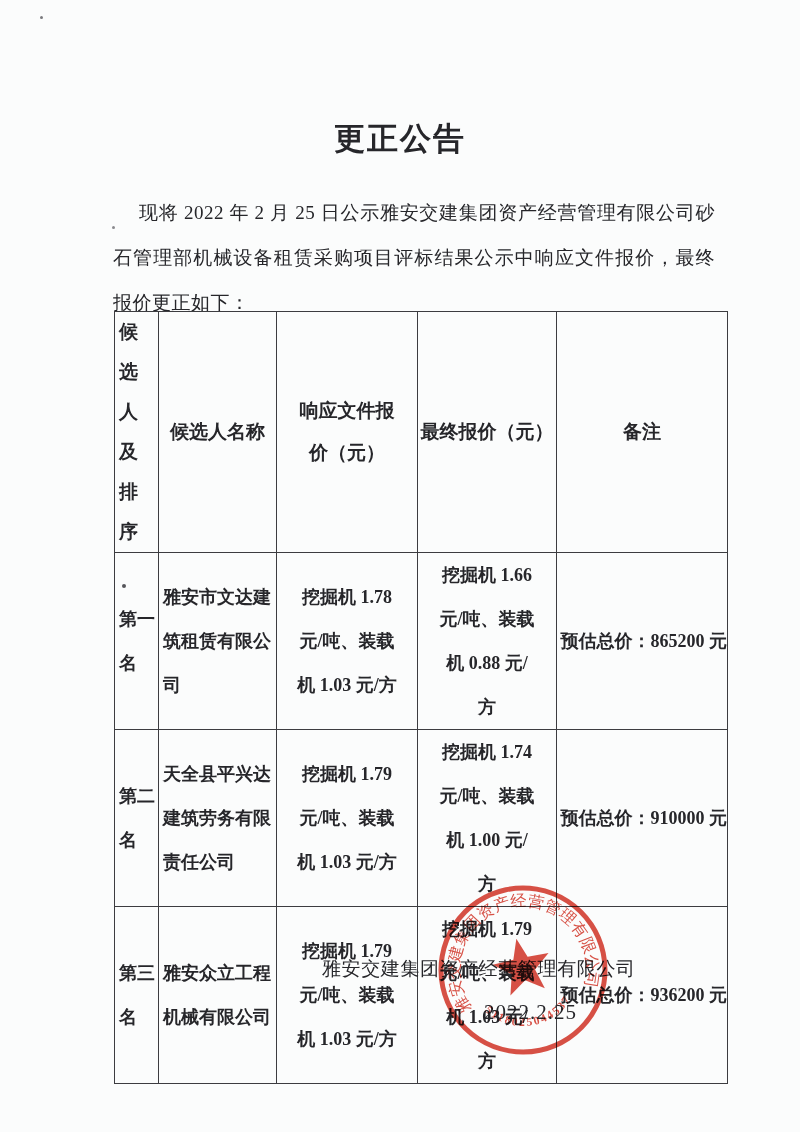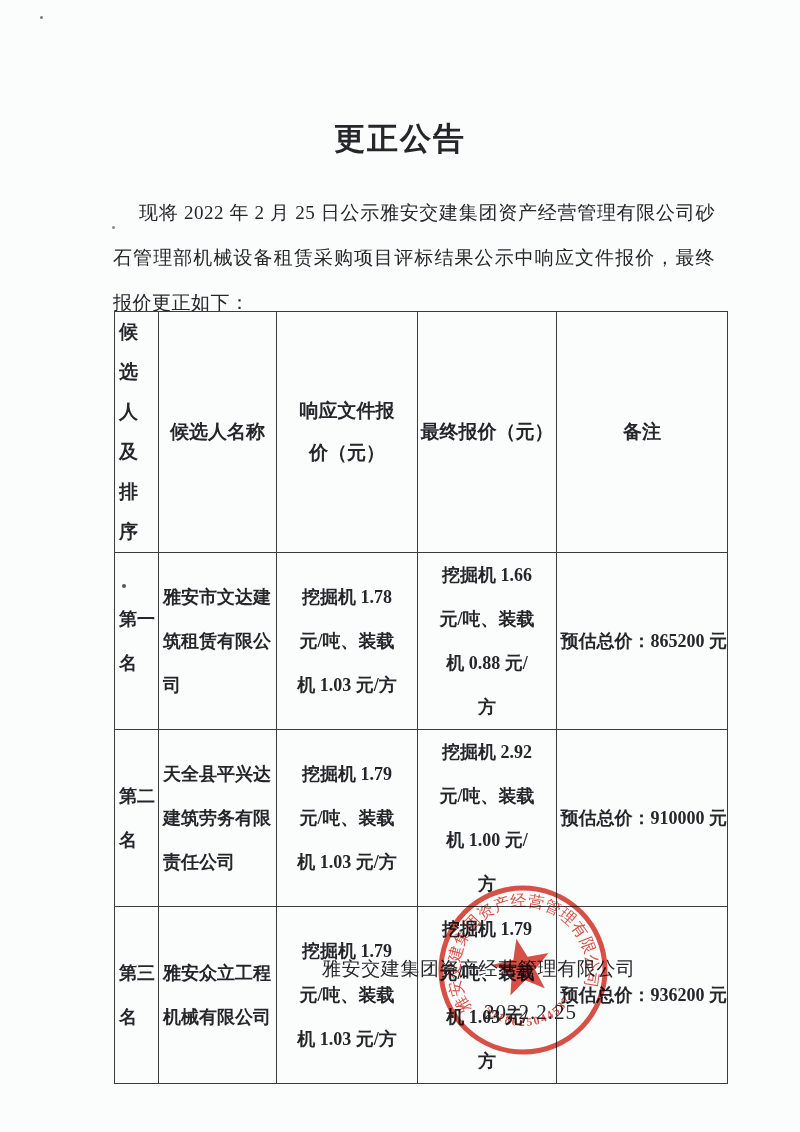--- a/index.html
+++ b/index.html
@@ -116,21 +116,21 @@
       <td class="rank">第一名</td>
       <td class="name">雅安市文达建筑租赁有限公司</td>
       <td class="quote">挖掘机 1.78 元/吨、装载机 1.03 元/方</td>
       <td class="quote">挖掘机 1.66 元/吨、装载机 0.88 元/方</td>
       <td class="remark">预估总价：865200 元</td>
     </tr>
     <tr class="r2">
       <td class="rank">第二名</td>
       <td class="name">天全县平兴达建筑劳务有限责任公司</td>
       <td class="quote">挖掘机 1.79 元/吨、装载机 1.03 元/方</td>
-      <td class="quote">挖掘机 2.92 元/吨、装载机 1.00 元/方</td>
+      <td class="quote">挖掘机 1.74 元/吨、装载机 1.00 元/方</td>
       <td class="remark">预估总价：910000 元</td>
     </tr>
     <tr class="r3">
       <td class="rank">第三名</td>
       <td class="name">雅安众立工程机械有限公司</td>
       <td class="quote">挖掘机 1.79 元/吨、装载机 1.03 元/方</td>
       <td class="quote">挖掘机 1.79 元/吨、装载机 1.03 元/方</td>
       <td class="remark">预估总价：936200 元</td>
     </tr>
   </tbody>

